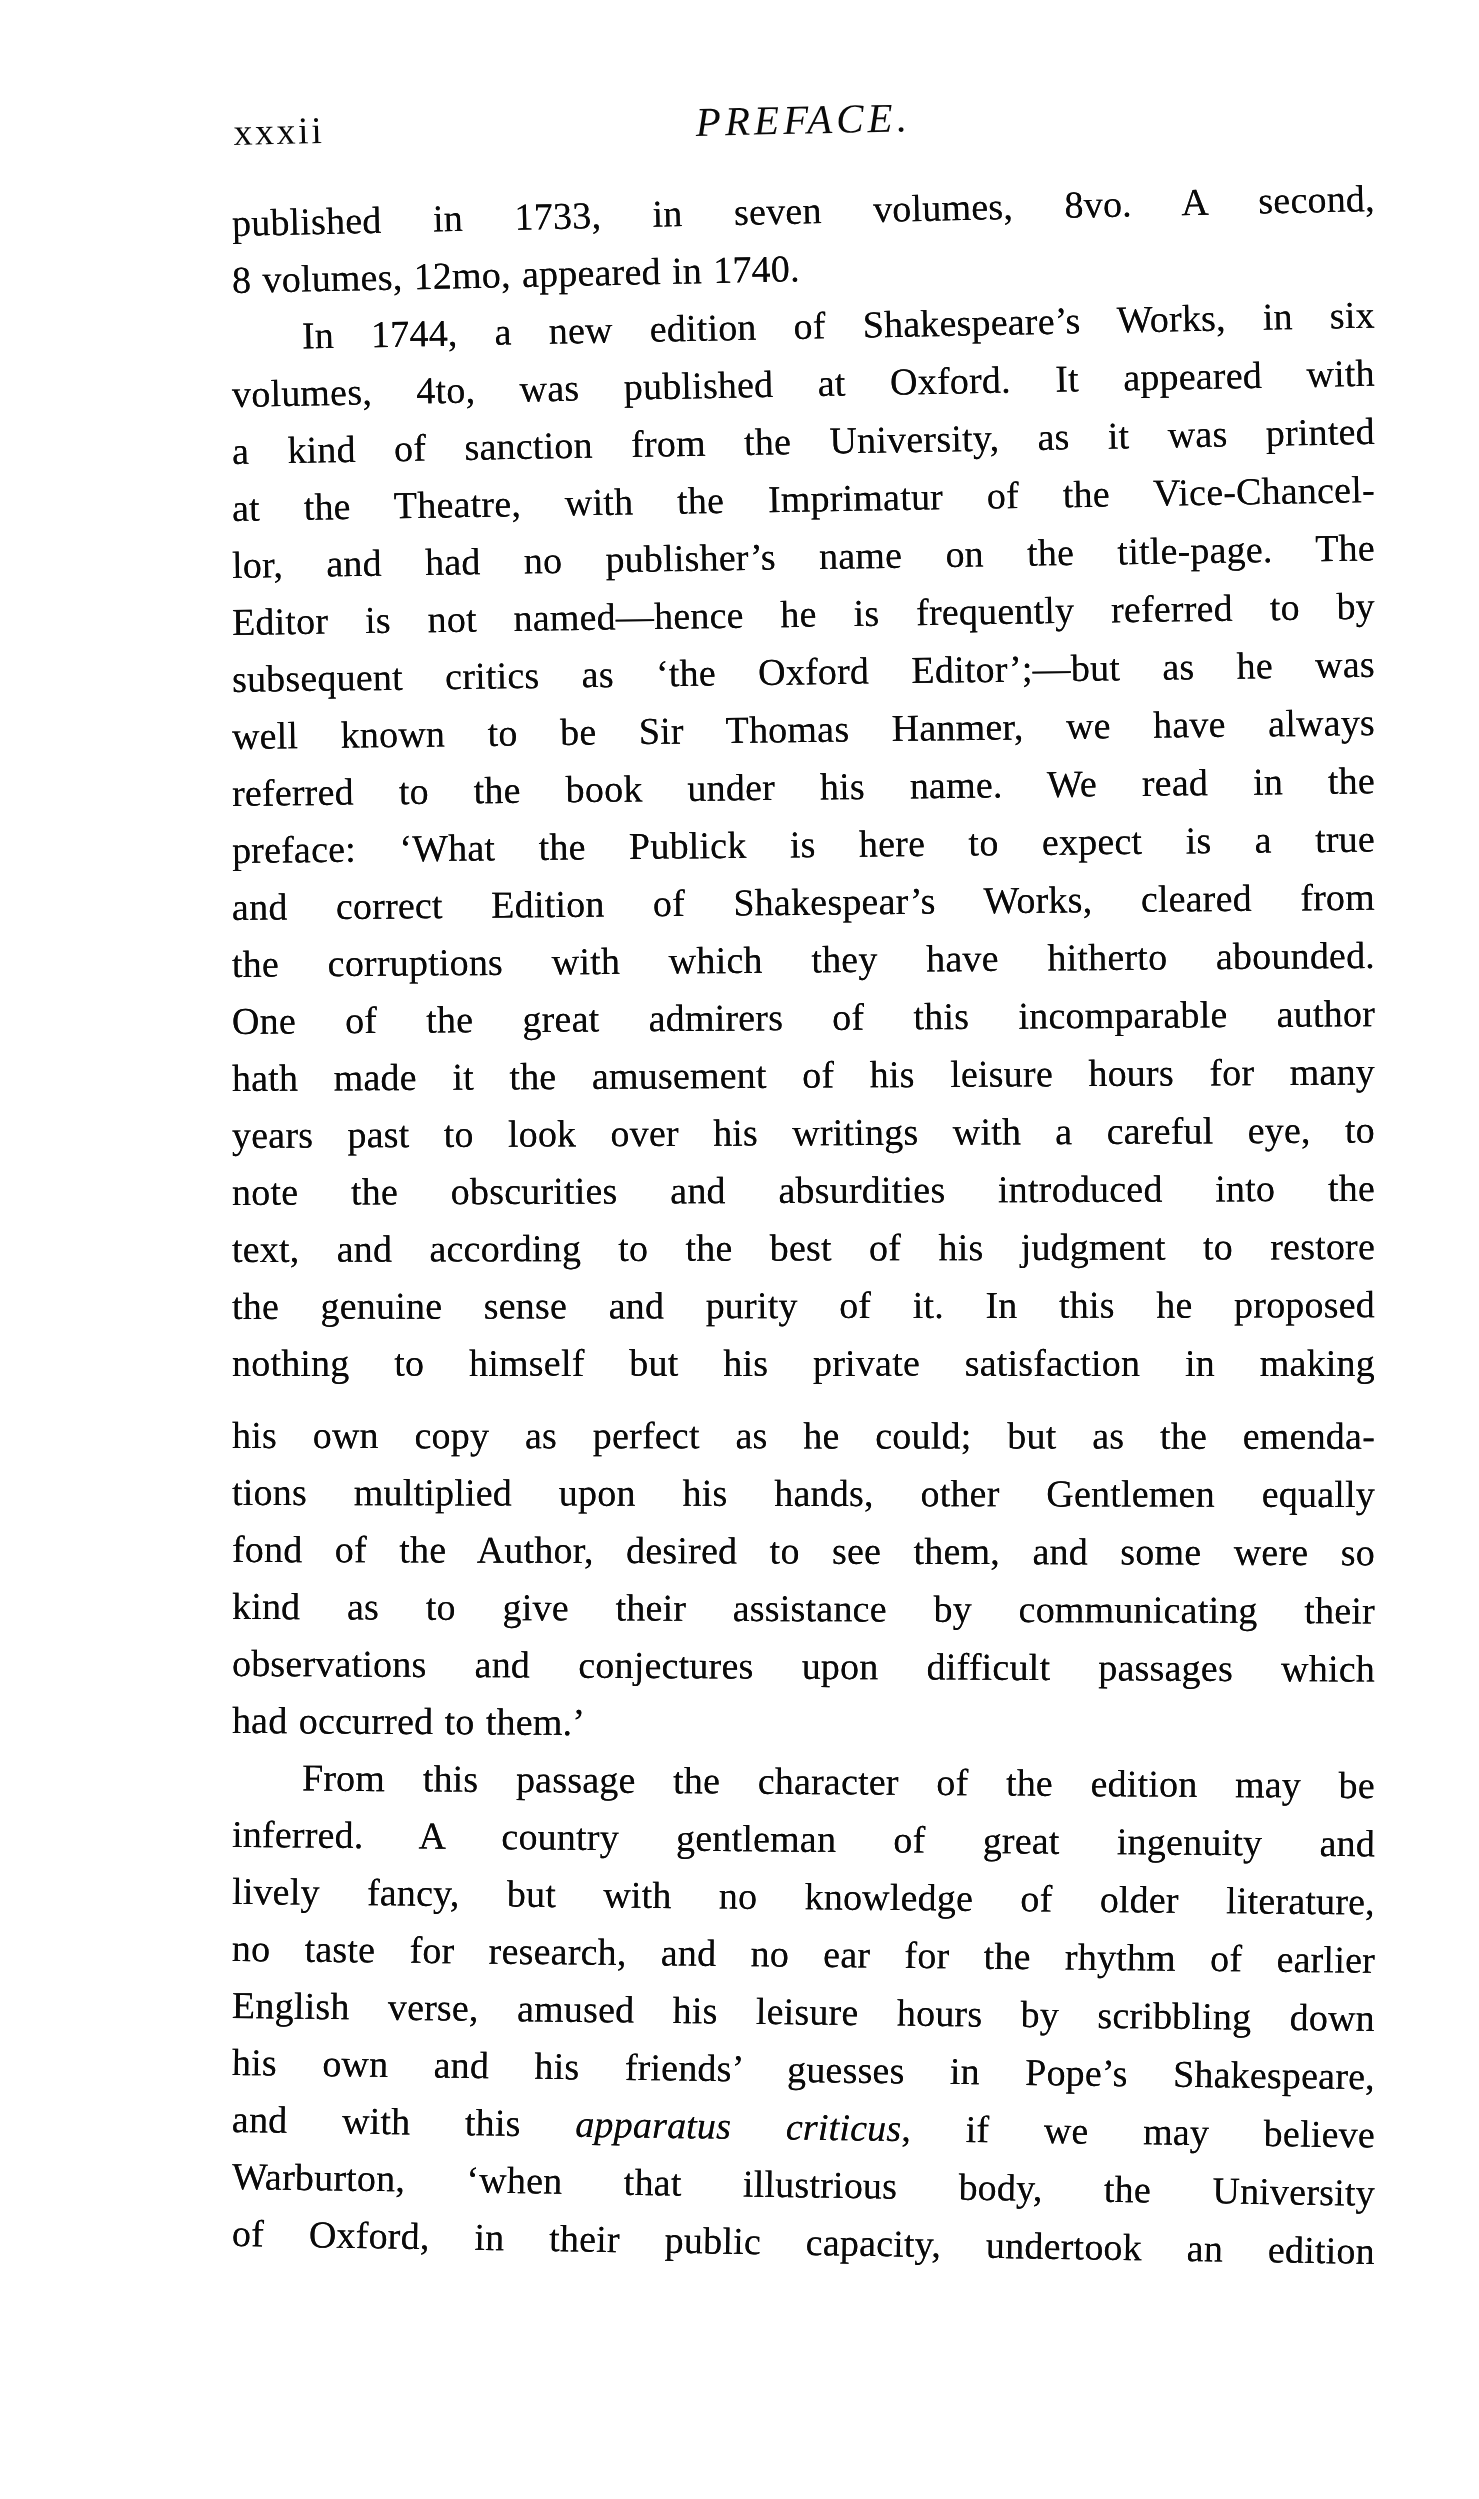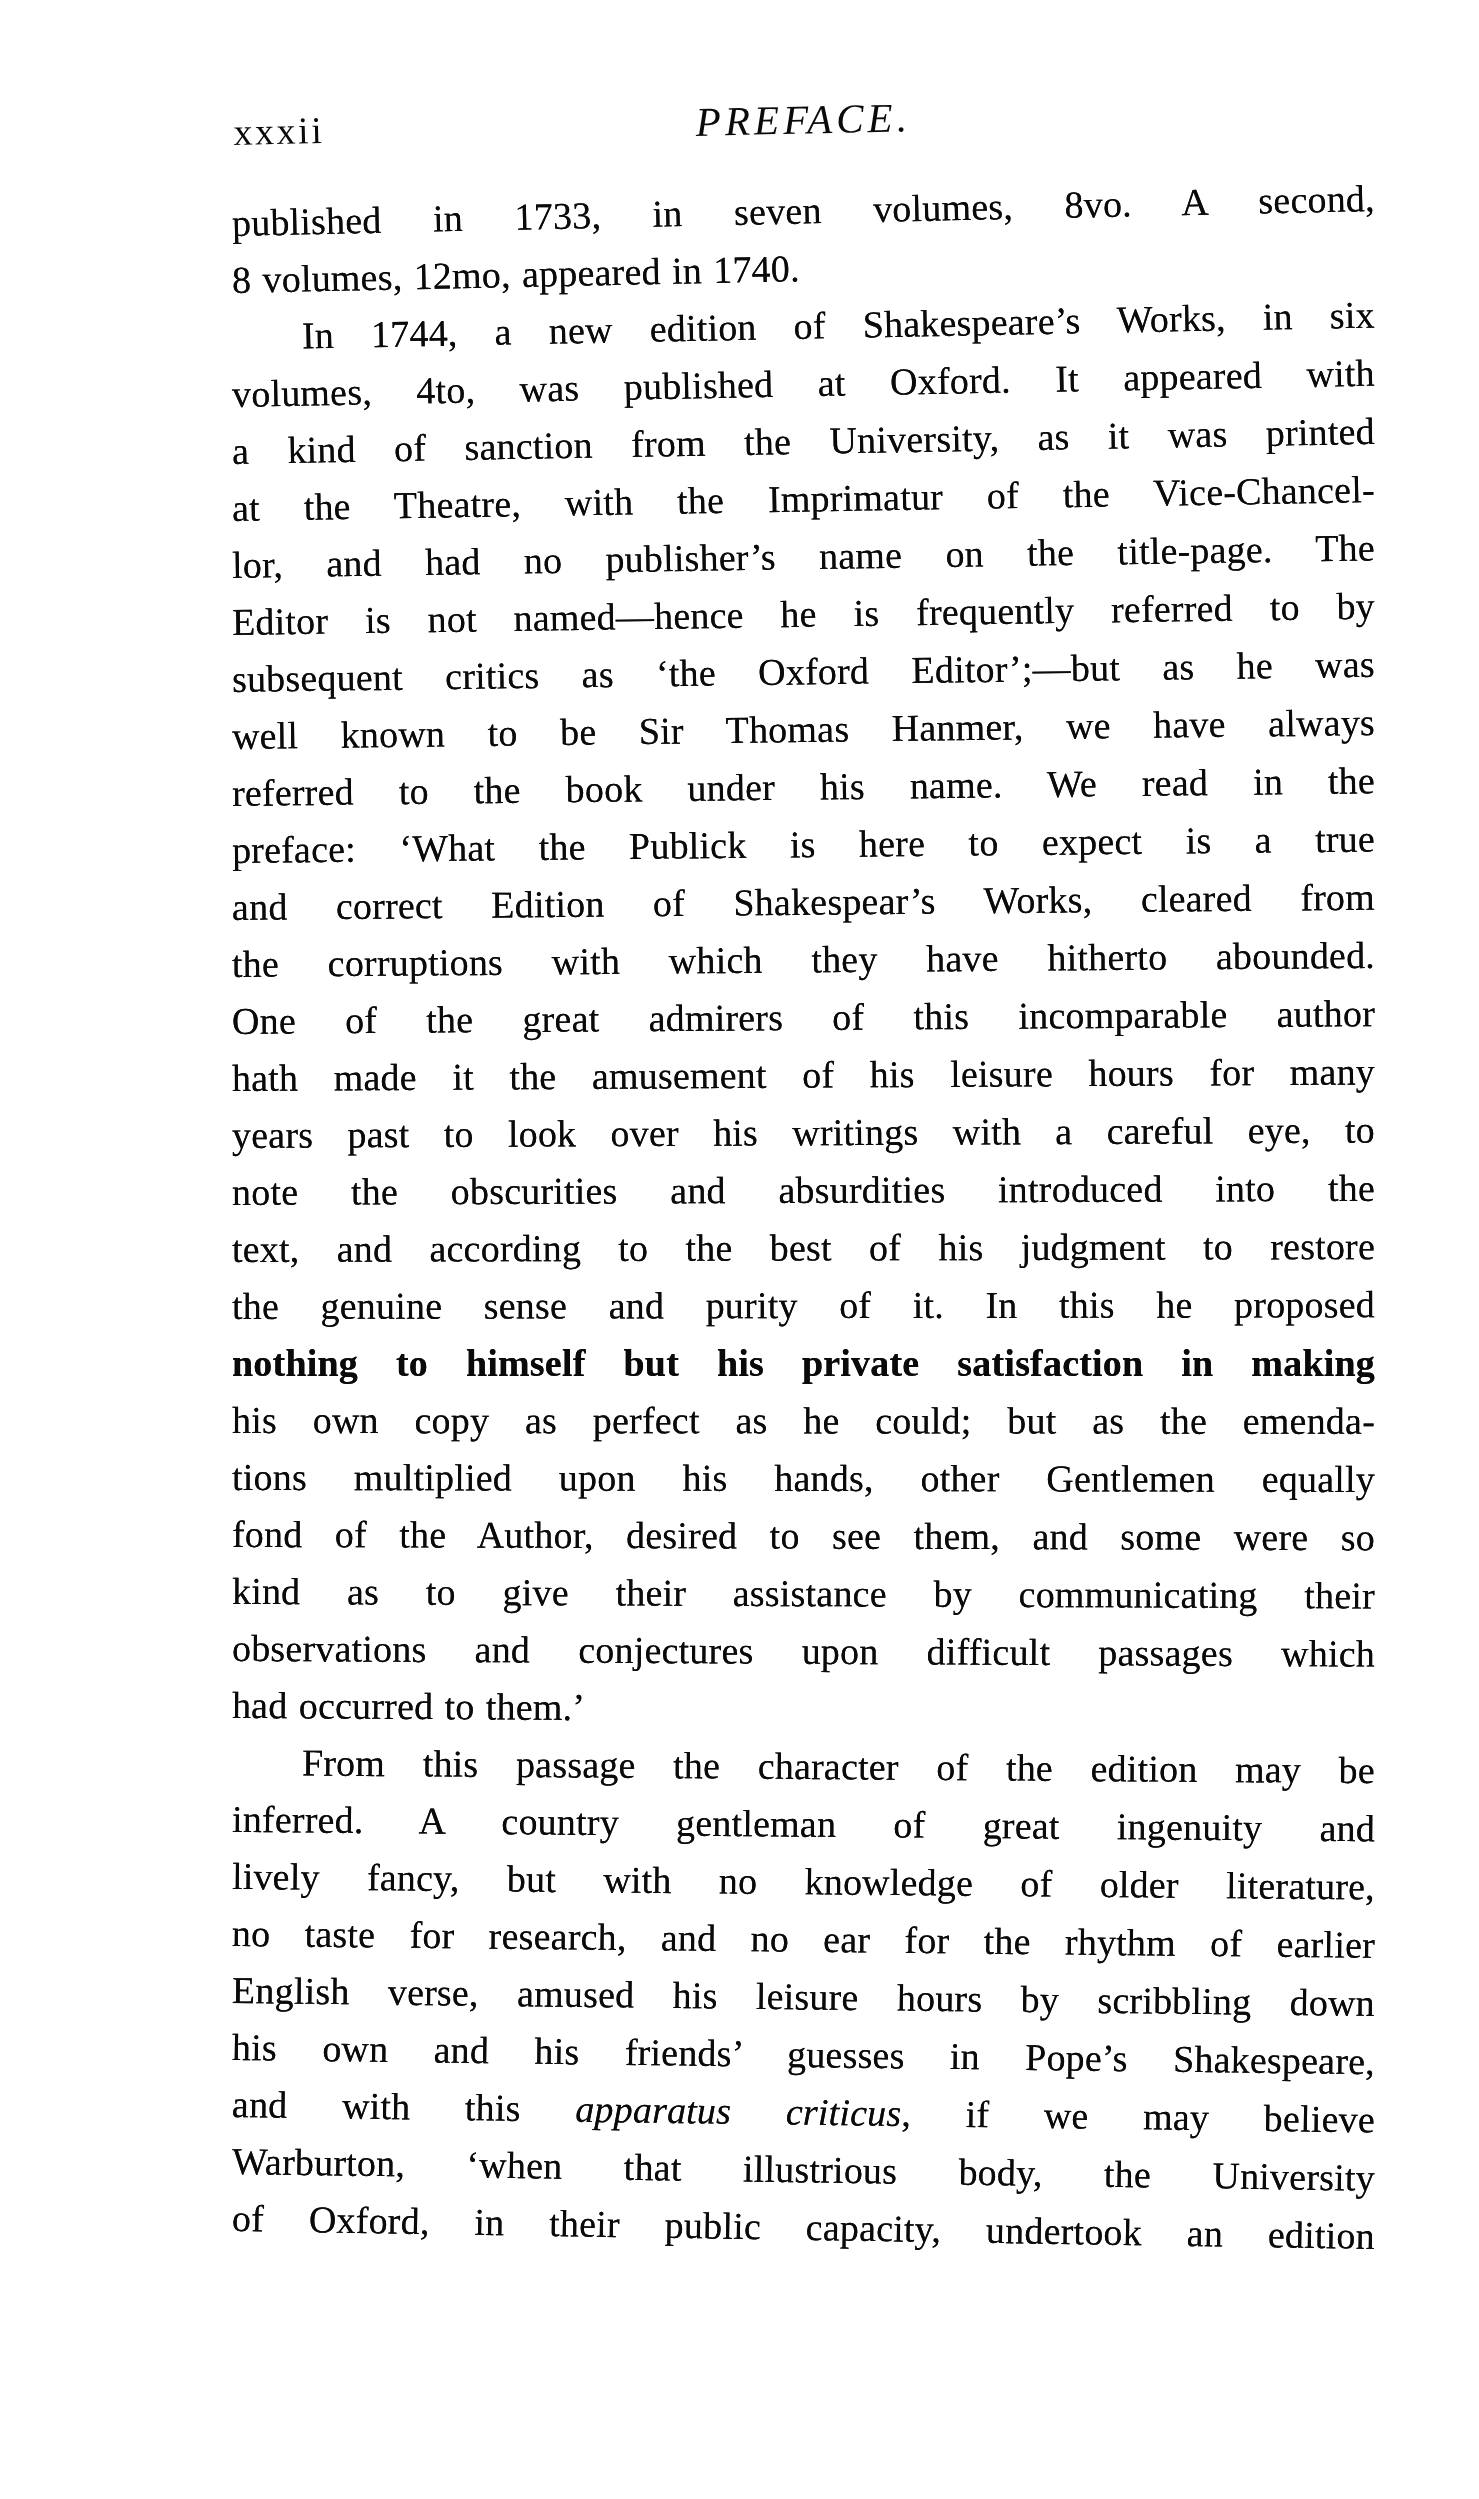--- a/index.html
+++ b/index.html
@@ -96,22 +96,22 @@
       <div class="line" style="transform: rotate(-0.636deg);"><span>referred to the book under his name. We read in the</span></div>
       <div class="line" style="transform: rotate(-0.574deg);"><span>preface: ‘What the Publick is here to expect is a true</span></div>
       <div class="line" style="transform: rotate(-0.513deg);"><span>and correct Edition of Shakespear’s Works, cleared from</span></div>
       <div class="line" style="transform: rotate(-0.451deg);"><span>the corruptions with which they have hitherto abounded.</span></div>
       <div class="line" style="transform: rotate(-0.39deg);"><span>One of the great admirers of this incomparable author</span></div>
       <div class="line" style="transform: rotate(-0.329deg);"><span>hath made it the amusement of his leisure hours for many</span></div>
       <div class="line" style="transform: rotate(-0.267deg);"><span>years past to look over his writings with a careful eye, to</span></div>
       <div class="line" style="transform: rotate(-0.206deg);"><span>note the obscurities and absurdities introduced into the</span></div>
       <div class="line" style="transform: rotate(-0.144deg);"><span>text, and according to the best of his judgment to restore</span></div>
       <div class="line" style="transform: rotate(-0.083deg);"><span>the genuine sense and purity of it. In this he proposed</span></div>
-      <div class="line" style="transform: rotate(-0.021deg); font-weight: bold;"><span>nothing to himself but his private satisfaction in making</span></div>
-      <div class="line" style="transform: rotate(0.04deg);"><span>his own copy as perfect as he could; but as the emenda-</span></div>
+      <div class="line" style="transform: rotate(-0.021deg);"><span>nothing to himself but his private satisfaction in making</span></div>
+      <div class="line" style="transform: rotate(0.04deg); margin-top: 15px;"><span>his own copy as perfect as he could; but as the emenda-</span></div>
       <div class="line" style="transform: rotate(0.101deg);"><span>tions multiplied upon his hands, other Gentlemen equally</span></div>
       <div class="line" style="transform: rotate(0.163deg);"><span>fond of the Author, desired to see them, and some were so</span></div>
       <div class="line" style="transform: rotate(0.224deg);"><span>kind as to give their assistance by communicating their</span></div>
       <div class="line" style="transform: rotate(0.286deg);"><span>observations and conjectures upon difficult passages which</span></div>
       <div class="line short" style="transform: rotate(0.347deg);"><span>had occurred to them.’</span></div>
       <div class="line indent" style="transform: rotate(0.409deg);"><span>From this passage the character of the edition may be</span></div>
       <div class="line" style="transform: rotate(0.47deg);"><span>inferred. A country gentleman of great ingenuity and</span></div>
       <div class="line" style="transform: rotate(0.531deg);"><span>lively fancy, but with no knowledge of older literature,</span></div>
       <div class="line" style="transform: rotate(0.593deg);"><span>no taste for research, and no ear for the rhythm of earlier</span></div>
       <div class="line" style="transform: rotate(0.654deg);"><span>English verse, amused his leisure hours by scribbling down</span></div>

